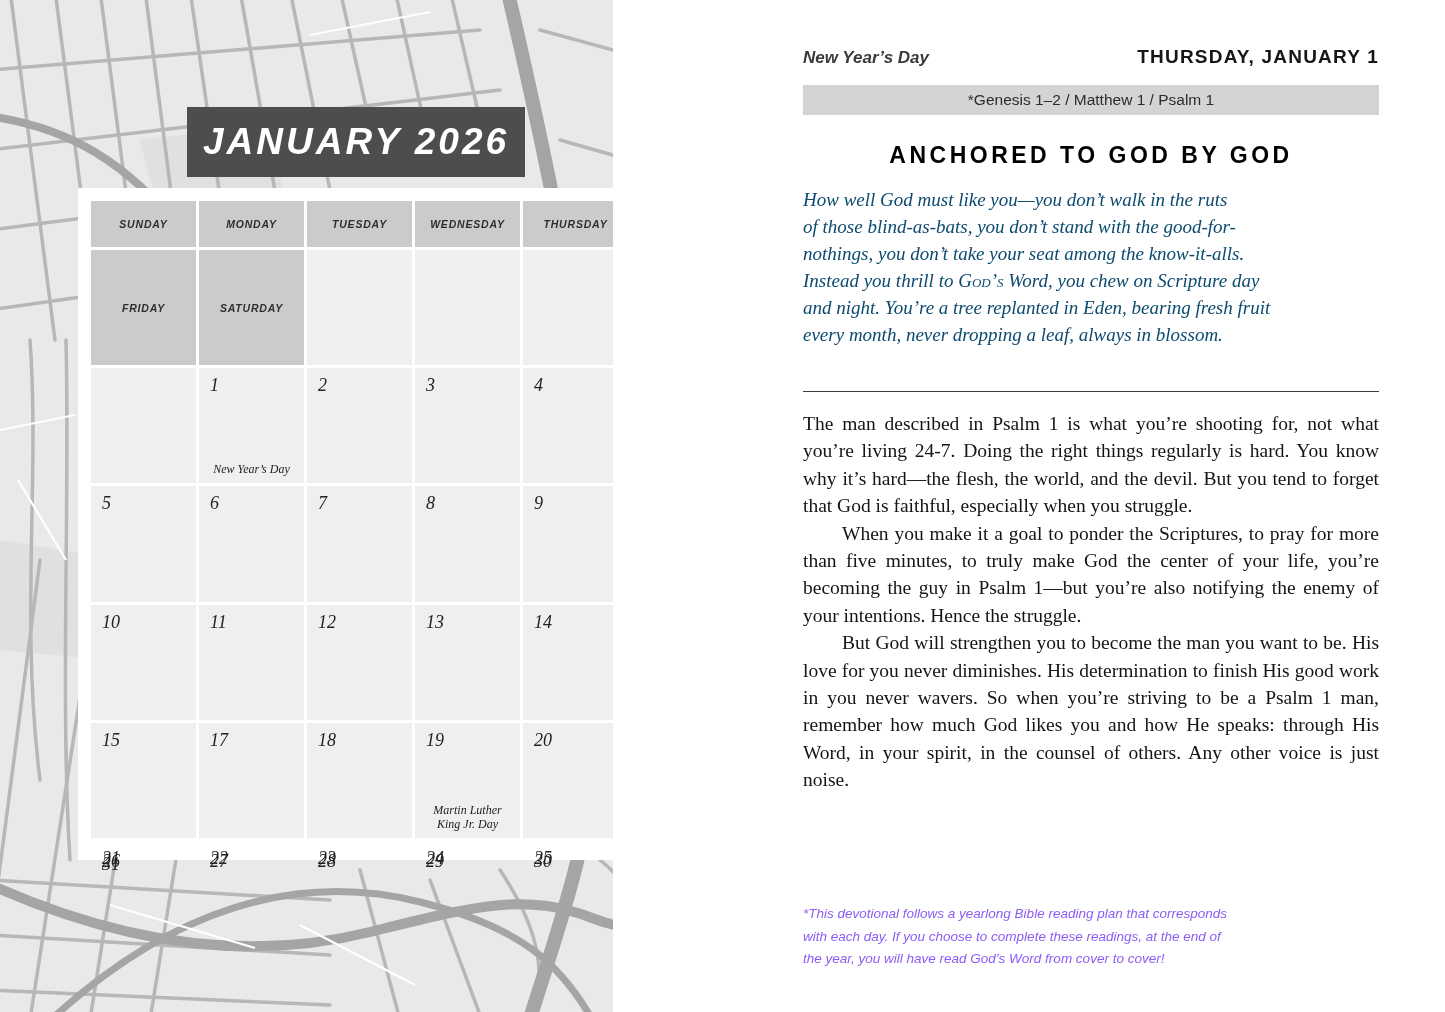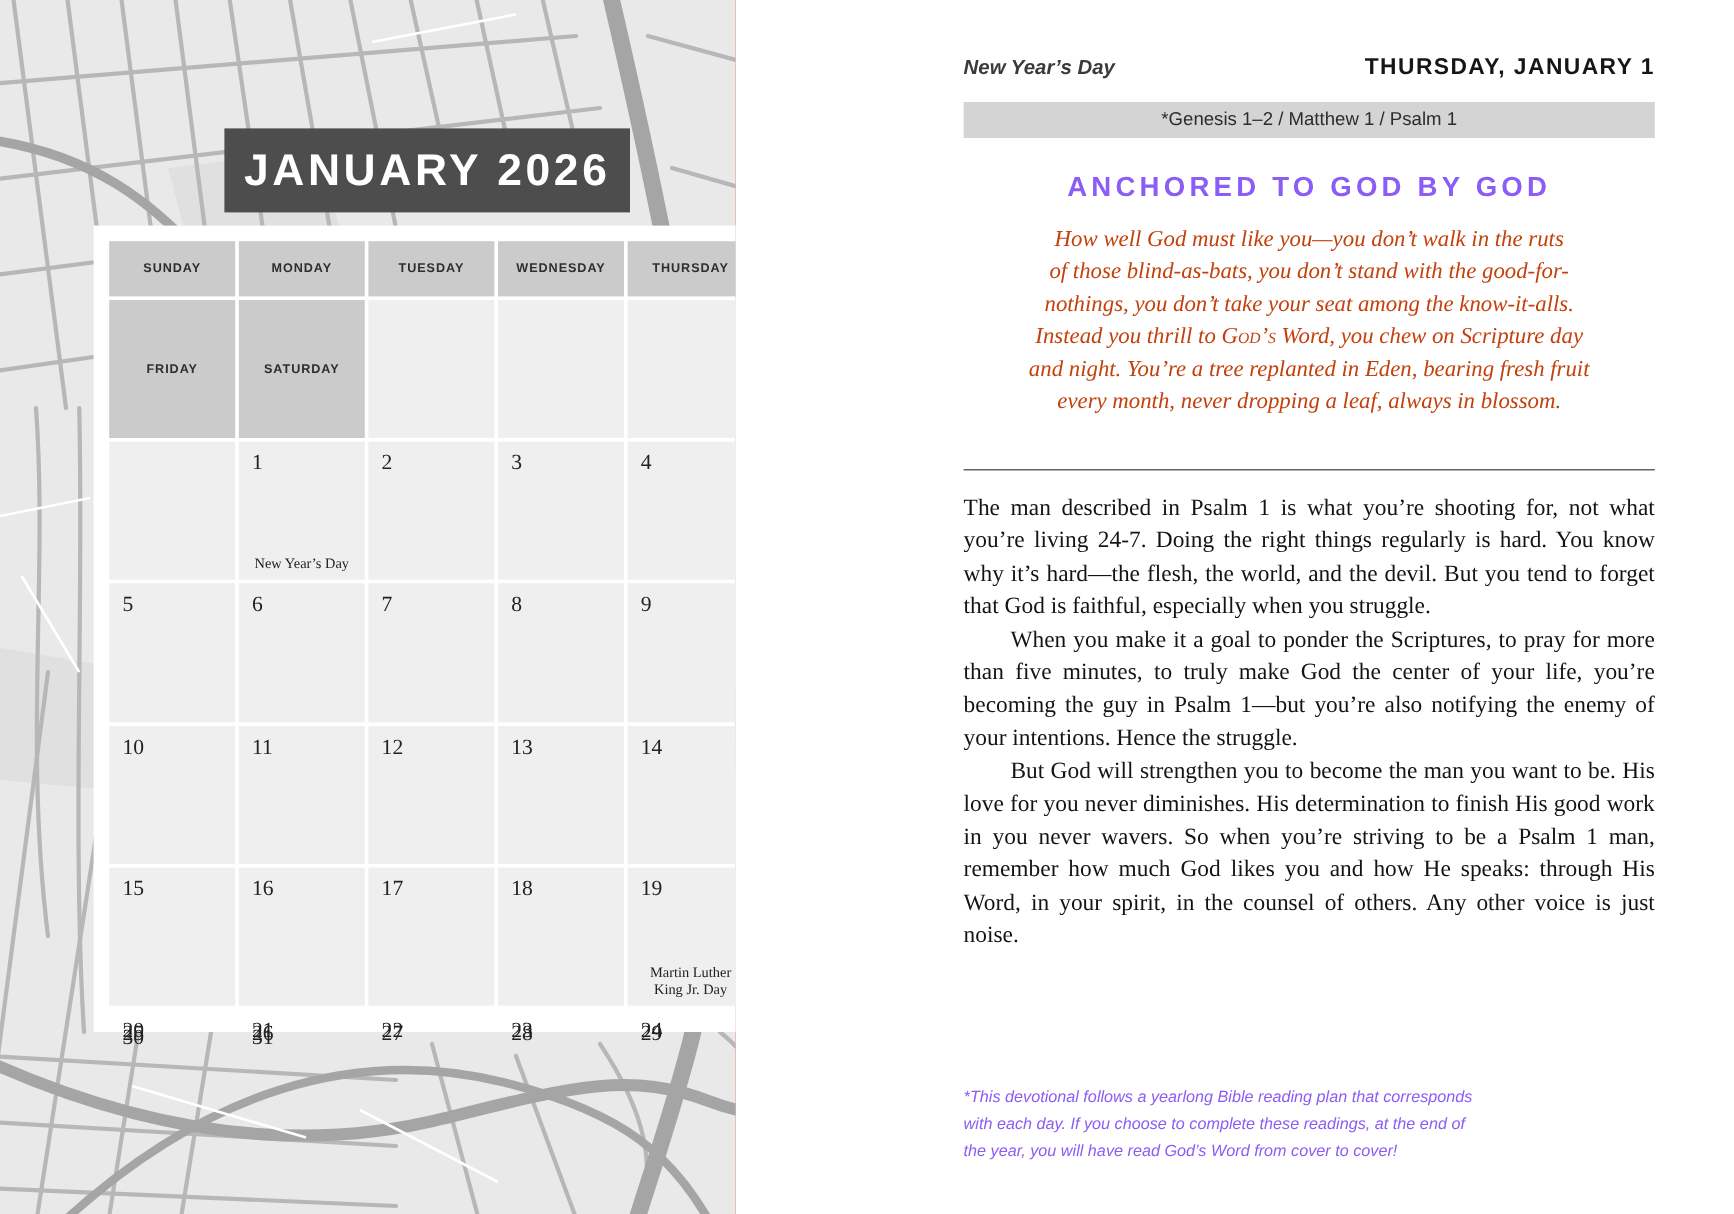--- a/index.html
+++ b/index.html
@@ -1,21 +1,21 @@
 <!DOCTYPE html>
 <html><head>
 <meta charset="utf-8">
 <style>
   * { margin:0; padding:0; box-sizing:border-box; }
   html,body { width:1445px; height:1012px; background:#ffffff; overflow:hidden;
               font-family:"Liberation Sans", sans-serif; color:#1e1e1e; }
   .spread { position:relative; width:1445px; height:1012px; }
 
   
-  .page-left { position:absolute; left:0; top:0; width:613px; height:1012px; overflow:hidden; background:#c2410c; }
+  .page-left { position:absolute; left:0; top:0; width:613px; height:1012px; overflow:hidden; background:#a21caf;font-style:italic; }
   .map-bg { position:absolute; left:0; top:0; width:723px; height:1012px; }
 
   .month-box { position:absolute; left:187px; top:107px; width:338px; height:70px;
                background:#4d4d4d; display:flex; align-items:center; justify-content:center; }
   .month-box span { color:#ffffff; font-size:37px; font-weight:800; letter-spacing:3px; }
 
   .cal-panel { position:absolute; left:78px; top:188px; width:563px; height:672px;
                background:#ffffff; padding:13px; display:grid;
                grid-template-columns:repeat(5,1fr);
                grid-template-rows:46px repeat(5,1fr); gap:3px; }
@@ -33,24 +33,24 @@
   .pr-block { position:absolute; left:80px; width:576px; }
 
   .header-row { top:46px; display:flex; justify-content:space-between; align-items:baseline; }
   .holiday-note { font-style:italic; font-size:17px; font-weight:bold; color:#3a3a3a; }
   .date-heading { font-size:19px; font-weight:800; letter-spacing:1.2px; color:#161616; }
 
   .reading-bar { top:85px; height:30px; background:#d4d4d4; display:flex;
                  align-items:center; justify-content:center; font-size:15.5px; color:#2c2c2c; }
 
   .devo-title { top:142px; text-align:center; font-size:23px; font-weight:800;
-                letter-spacing:3.5px; color:#8b5cf6; }
-
-  .quote { top:186px; text-align:center; font-family:"Liberation Serif", serif;
-           font-style:italic; font-size:19px; line-height:27px; color:#c2410c; }
+                letter-spacing:3.5px; color:#000000; }
+
+  .quote { top:186px; font-family:"Liberation Serif", serif;
+           font-style:italic; font-size:19px; line-height:27px; color:#0c4a6e; }
   .quote .sc { font-variant:small-caps; font-style:italic; }
   .quote-ref { top:351px; text-align:center; font-family:"Liberation Serif", serif;
                font-variant:small-caps; font-size:17px; letter-spacing:1.5px; color:#161616; }
 
   .rule { top:391px; border:none; border-top:1.5px solid #3c3c3c; }
 
   .body-text { top:410px; font-family:"Liberation Serif", serif; font-size:19.5px;
                line-height:27.4px; text-align:justify; color:#141414; }
   .body-text p + p { text-indent:2em; }
 
@@ -194,23 +194,20 @@
       <div class="cell">
           <span class="num">13</span>
         </div>
       <div class="cell">
           <span class="num">14</span>
         </div>
       <div class="cell">
           <span class="num">15</span>
         </div>
       <div class="cell">
-          <span class="num">16</span>
-        </div>
-      <div class="cell">
           <span class="num">17</span>
         </div>
 
       <div class="cell">
           <span class="num">18</span>
         </div>
       <div class="cell">
         <span class="num">19</span>
         <span class="holiday">
           <span class="hl">Martin Luther</span>

